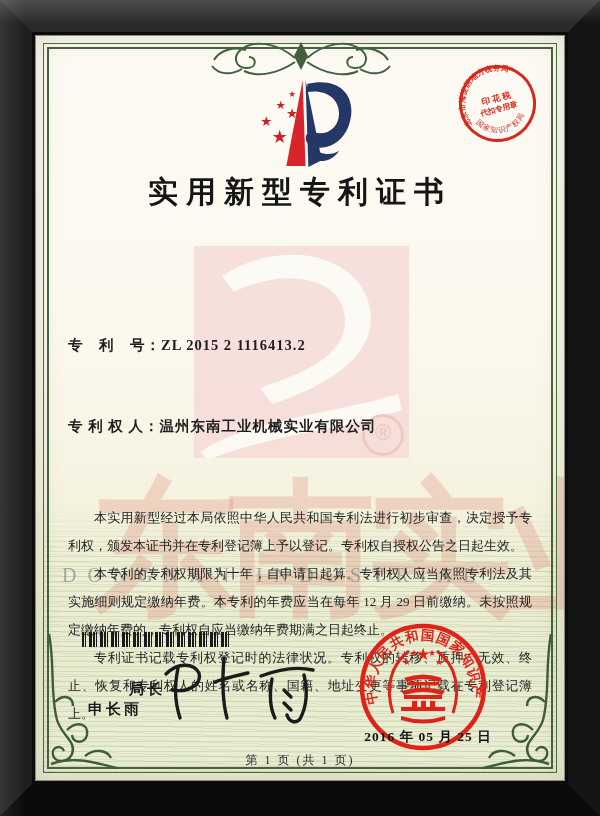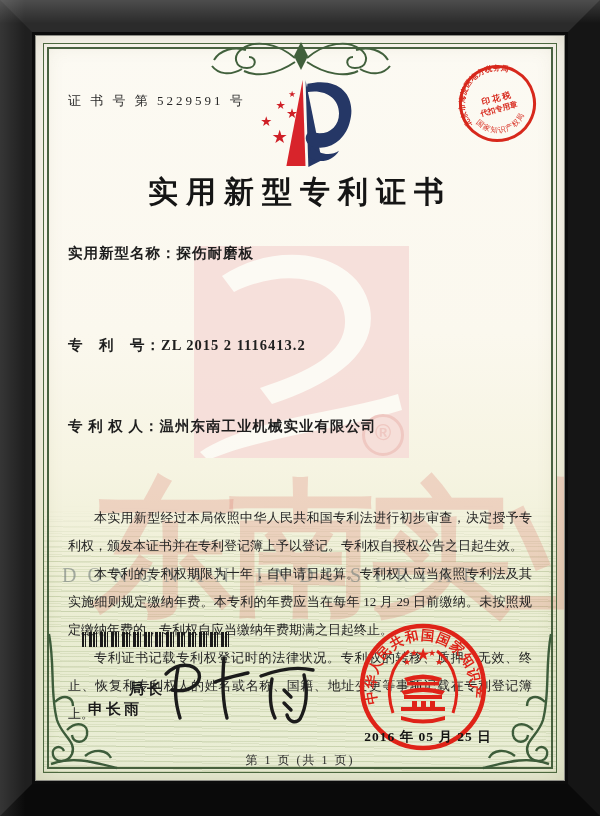--- a/index.html
+++ b/index.html
@@ -112,21 +112,20 @@
     <svg class="ornament-br" width="80" height="140" viewBox="0 0 80 140">
       <g stroke="#3d5c3a" fill="none" stroke-width="2.4">
         <path d="M8,2 C14,34 9,62 16,88 C21,104 36,110 31,122 C27,131 14,131 12,123 C10,115 20,112 23,119"></path>
         <path d="M10,132 C32,124 52,130 76,136"></path>
         <path d="M26,98 C36,88 48,92 46,103 C44,112 32,112 31,103"></path>
         <path d="M14,70 C22,62 32,64 32,74"></path>
         <path d="M44,124 C54,116 66,118 70,126"></path>
       </g>
     </svg>
 
-    <div class="cert-no">证 书 号 第 5229591 号</div>
 
     <svg class="tax-stamp" width="115" height="115" viewBox="0 0 115 115">
       <g transform="rotate(-15 57.5 57.5)" fill="#d7281c">
         <circle cx="57.5" cy="57.5" r="37" fill="none" stroke="#d7281c" stroke-width="3"></circle>
         <defs>
           <path id="tsTop" d="M27.6,71.4 A33,33 0 1 1 87.4,71.4"></path>
           <path id="tsBot" d="M31.7,70.7 A29,29 0 0 0 83.3,70.7"></path>
         </defs>
         <text font-size="7.4" letter-spacing="0.4" font-weight="bold">
           <textPath href="#tsTop">北京市海淀区地方税务局</textPath>
@@ -148,23 +147,20 @@
         <text x="33" y="68" font-size="19">★</text>
       </g>
       <polygon points="57,2 40,92 60,92" fill="#d8242b"></polygon>
       <polygon points="60,2 63,93 77,86" fill="#253766"></polygon>
       <path d="M62,6 C97,-2 114,20 106,47 C100,68 81,77 66,71 C59,68 58,59 65,56 C82,62 95,52 95,37 C95,21 80,11 61,15 Z" fill="#253766"></path>
       <path d="M66,71 C74,80 86,82 95,76 C88,88 72,90 63,82 Z" fill="#253766"></path>
     </svg>
 
     <div class="title">实用新型专利证书</div>
 
-    <div class="field-row" style="top:208px">
-      <span>实用新型名称：</span><span>探伤耐磨板</span>
-    </div>
     <div class="field-row" style="top:300px">
       <span>专　利　号：</span><span>ZL 2015 2 1116413.2</span>
     </div>
     <div class="field-row" style="top:381px">
       <span>专 利 权 人：</span><span>温州东南工业机械实业有限公司</span>
     </div>
 
     <div class="body-text">
       <p>本实用新型经过本局依照中华人民共和国专利法进行初步审查，决定授予专利权，颁发本证书并在专利登记簿上予以登记。专利权自授权公告之日起生效。</p>
       <p>本专利的专利权期限为十年，自申请日起算。专利权人应当依照专利法及其实施细则规定缴纳年费。本专利的年费应当在每年 12 月 29 日前缴纳。未按照规定缴纳年费的，专利权自应当缴纳年费期满之日起终止。</p>

